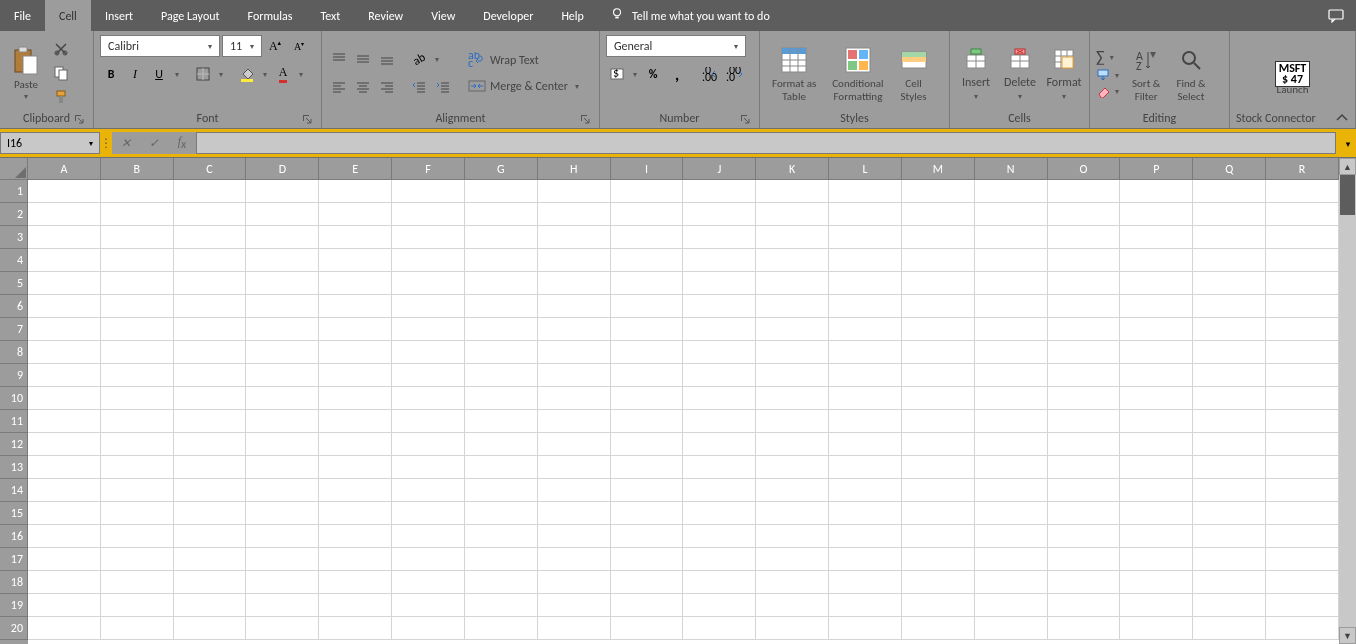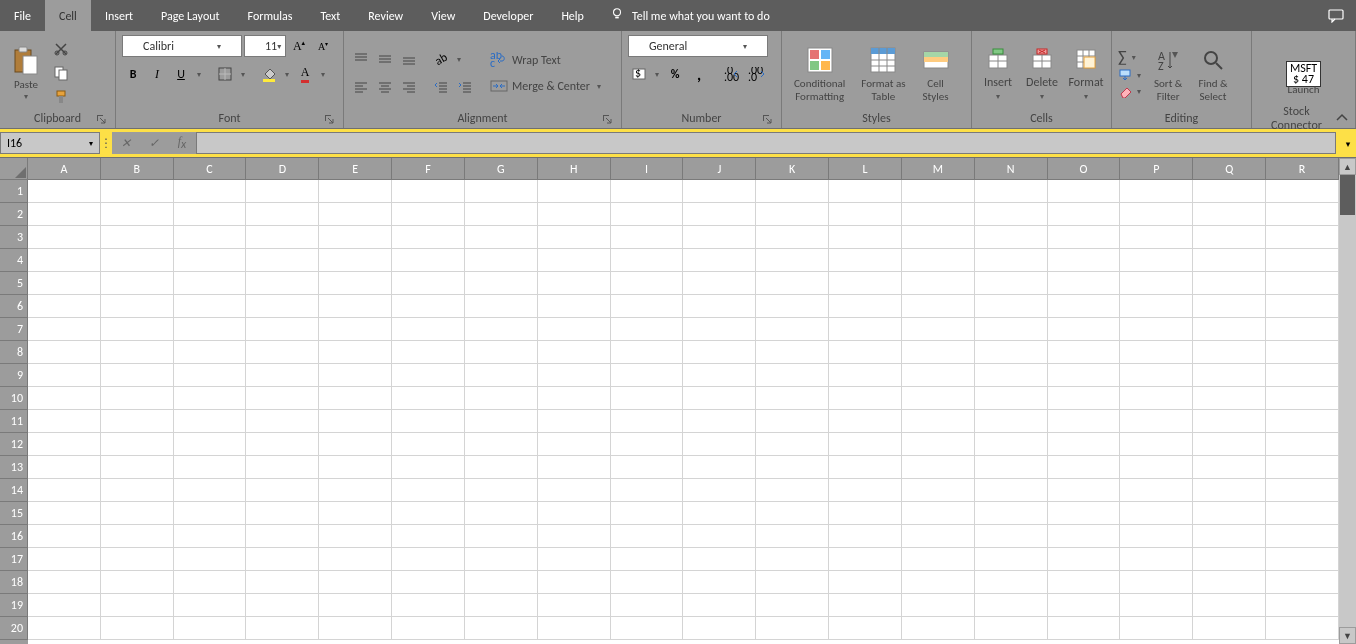--- a/index.html
+++ b/index.html
@@ -25,25 +25,25 @@
 .bigbtn .ico { height:34px; display:flex; align-items:center; justify-content:center; }
 .bigbtn .lbl { color:#444; font-size:11px; text-align:center; line-height:13px; }
 .bigbtn .caret { font-size:8px; color:#555; }
 
 .smbtn { width:22px; height:22px; display:flex; align-items:center; justify-content:center; cursor:pointer; }
 .split-caret { width:10px; font-size:8px; color:#555; display:flex; align-items:center; justify-content:center; cursor:pointer; }
 
 .col { display:flex; flex-direction:column; gap:2px; }
 .row { display:flex; align-items:center; gap:2px; }
 
-.combo { background:#fff; border:1px solid #7a7a7a; height:22px; display:flex; align-items:center; padding:0 20px; cursor:pointer; color:#333; justify-content:space-between; }
+.combo { background:#fff; border:1px solid #7a7a7a; height:22px; display:flex; align-items:center; padding:0 7px; cursor:pointer; color:#333; justify-content:space-between; }
 .combo .dd { font-size:8px; color:#555; }
 
 
-.fbar { height:29px; background:#fde047; display:flex; align-items:center; border-bottom:1px solid #6f6f6f; }
+.fbar { height:29px; background:#eab308; display:flex; align-items:center; border-bottom:1px solid #6f6f6f; }
 .namebox { width:100px; height:22px; background:#c8c8c8; border:1px solid #7a7a7a; display:flex; align-items:center; padding:0 6px; justify-content:space-between; }
 .namebox .dd { font-size:8px; }
 .fsep { width:12px; display:flex; justify-content:center; color:#555; }
 .fbtns { display:flex; height:22px; background:#9c9c9c; }
 .fbtn { width:28px; display:flex; align-items:center; justify-content:center; color:#666; cursor:pointer; font-style:italic; }
 .formula-input { flex:1; height:22px; background:#c8c8c8; border:1px solid #7a7a7a; margin-right:4px; padding:0 4px; }
 .fexpand { width:16px; display:flex; align-items:center; justify-content:center; cursor:pointer; }
 
 
 .gridwrap { position:absolute; top:158px; left:0; right:0; bottom:0; display:flex; }
@@ -59,21 +59,21 @@
 .cell { width:74px; border-right:1px solid #d4d4d4; border-bottom:1px solid #d4d4d4; }
 
 .vscroll { width:17px; background:#c8c8c8; display:flex; flex-direction:column; }
 .vscroll .arrow { height:17px; display:flex; align-items:center; justify-content:center; cursor:pointer; font-size:9px; color:#444; background:#c8c8c8; border:1px solid #9c9c9c;}
 .vscroll .track { flex:1; background:#c8c8c8; position:relative; }
 .vscroll .thumb { position:absolute; top:0; left:1px; right:1px; height:40px; background:#5d5d5d; cursor:pointer; }
 
 .wraptxt { display:flex; align-items:center; gap:4px; cursor:pointer; padding:2px 4px; color:#444;}
 .fmtbtn { display:flex; align-items:center; color:#444; }
 
-.stock-badge{font-size:10px;font-weight:normal;border:1px solid #333;padding:1px 3px;background:#fff;text-align:center;line-height:11px;margin-top:16px;}
+.stock-badge{font-size:10px;font-weight:bold;border:1px solid #333;padding:1px 3px;background:#fff;text-align:center;line-height:11px;margin-top:16px;}
 </style>
 </head>
 <body>
 
 <div class="menubar">
   <div class="tab">File</div>
   <div class="tab active">Cell</div>
   <div class="tab">Insert</div>
   <div class="tab">Page Layout</div>
   <div class="tab">Formulas</div>
@@ -95,21 +95,21 @@
   <div class="rightbtn">
     <svg width="16" height="14" viewBox="0 0 16 14">
         <rect x="1" y="1" width="14" height="9" rx="1" fill="none" stroke="#fff" stroke-width="1.2"></rect>
         <path d="M4 10l0 3 3-3" fill="none" stroke="#fff" stroke-width="1.2"></path>
       </svg>
   </div>
 </div>
 
 <div class="ribbon">
 
-  <div class="group" style="width:116px">
+  <div class="group" style="width:94px">
     <div class="group-body">
       <div class="bigbtn">
         <div class="ico">
           <svg width="26" height="30" viewBox="0 0 26 30">
               <rect x="2" y="4" width="16" height="22" fill="#b07d3a" stroke="#6b4a1f"></rect>
               <rect x="6" y="1" width="8" height="5" rx="1" fill="#ddd" stroke="#888"></rect>
               <rect x="10" y="10" width="14" height="18" fill="#fff" stroke="#888"></rect>
             </svg>
         </div>
         <div class="lbl">Paste</div>
@@ -341,39 +341,39 @@
           </svg></span>
     </div>
   </div>
 
   <div class="group" style="width:190px">
     <div class="group-body">
       <div class="bigbtn">
         <div class="ico">
             <svg width="28" height="28">
               <rect x="2" y="2" width="24" height="24" fill="#fff" stroke="#888"></rect>
+              <rect x="2" y="2" width="24" height="6" fill="#5b9bd5"></rect>
+              <path d="M2 14h24M2 20h24M10 2v24M18 2v24" stroke="#888"></path>
+            </svg>
+          </div>
+        <div class="lbl" style="white-space:pre">Format as
+Table</div>
+      </div>
+      <div class="bigbtn">
+        <div class="ico">
+            <svg width="28" height="28">
+              <rect x="2" y="2" width="24" height="24" fill="#fff" stroke="#888"></rect>
               <rect x="4" y="4" width="9" height="9" fill="#e57373"></rect>
               <rect x="15" y="4" width="9" height="9" fill="#64b5f6"></rect>
               <rect x="4" y="15" width="9" height="9" fill="#81c784"></rect>
               <rect x="15" y="15" width="9" height="9" fill="#ffb74d"></rect>
             </svg>
           </div>
         <div class="lbl" style="white-space:pre">Conditional
 Formatting</div>
-      </div>
-      <div class="bigbtn">
-        <div class="ico">
-            <svg width="28" height="28">
-              <rect x="2" y="2" width="24" height="24" fill="#fff" stroke="#888"></rect>
-              <rect x="2" y="2" width="24" height="6" fill="#5b9bd5"></rect>
-              <path d="M2 14h24M2 20h24M10 2v24M18 2v24" stroke="#888"></path>
-            </svg>
-          </div>
-        <div class="lbl" style="white-space:pre">Format as
-Table</div>
       </div>
       <div class="bigbtn">
         <div class="ico">
             <svg width="28" height="28">
               <rect x="2" y="6" width="24" height="16" fill="#fff" stroke="#888"></rect>
               <rect x="2" y="6" width="24" height="5" fill="#a5d6a7"></rect>
               <rect x="2" y="11" width="24" height="5" fill="#ffcc80"></rect>
             </svg>
           </div>
         <div class="lbl" style="white-space:pre">Cell

